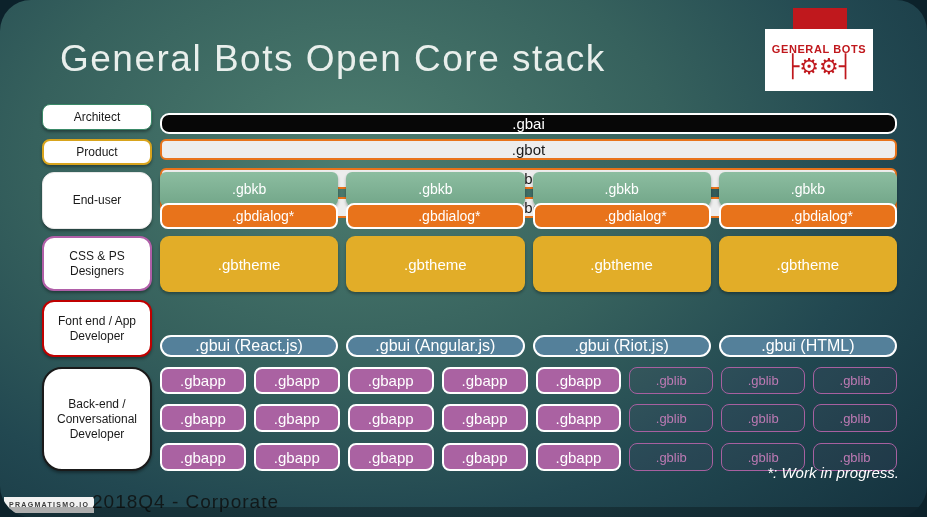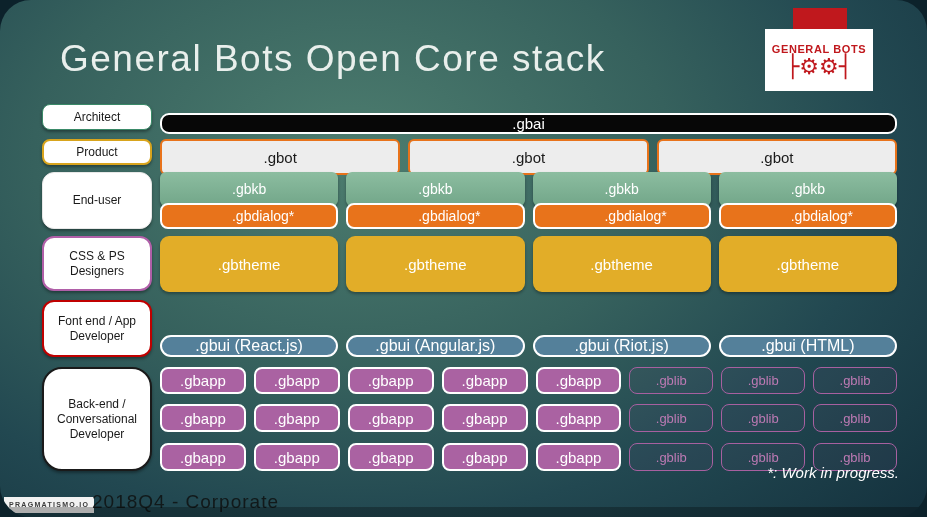--- a/index.html
+++ b/index.html
@@ -38,21 +38,21 @@
   }
   .role-architect{top:104px;height:26px;border:1.5px solid #3a8a68;}
   .role-product{top:139px;height:26px;border:2px solid #d8a41d;}
   .role-enduser{top:172px;height:57px;border:1.5px solid #e8e8e8;border-radius:12px;}
   .role-css{top:236px;height:55px;border:2px solid #b05fa8;border-radius:12px;}
   .role-frontend{top:300px;height:57px;border:2px solid #c00000;border-radius:12px;}
   .role-backend{top:367px;height:104px;border:2px solid #1a1a1a;border-radius:20px;}
   
   .row{position:absolute;left:160px;width:737px;display:flex;gap:8px;}
   .row-gbai{top:108px;height:26px;align-items:flex-end;}
-  .row-gbot{top:139px;height:36px;}
+  .row-gbot{top:139px;height:36px;flex-direction:column;}
   .row-gbkb{top:172px;height:34px;}
   .row-gbdialog{top:203px;height:26px;}
   .row-gbtheme{top:236px;height:56px;}
   .row-gbui{top:300px;height:57px;align-items:flex-end;}
   .row-app1{top:367px;height:27px;}
   .row-app2{top:404px;height:28px;}
   .row-app3{top:443px;height:28px;}
   .cell{
     flex:1;display:flex;align-items:center;justify-content:center;
     box-sizing:border-box;color:#ffffff;font-size:15px;

